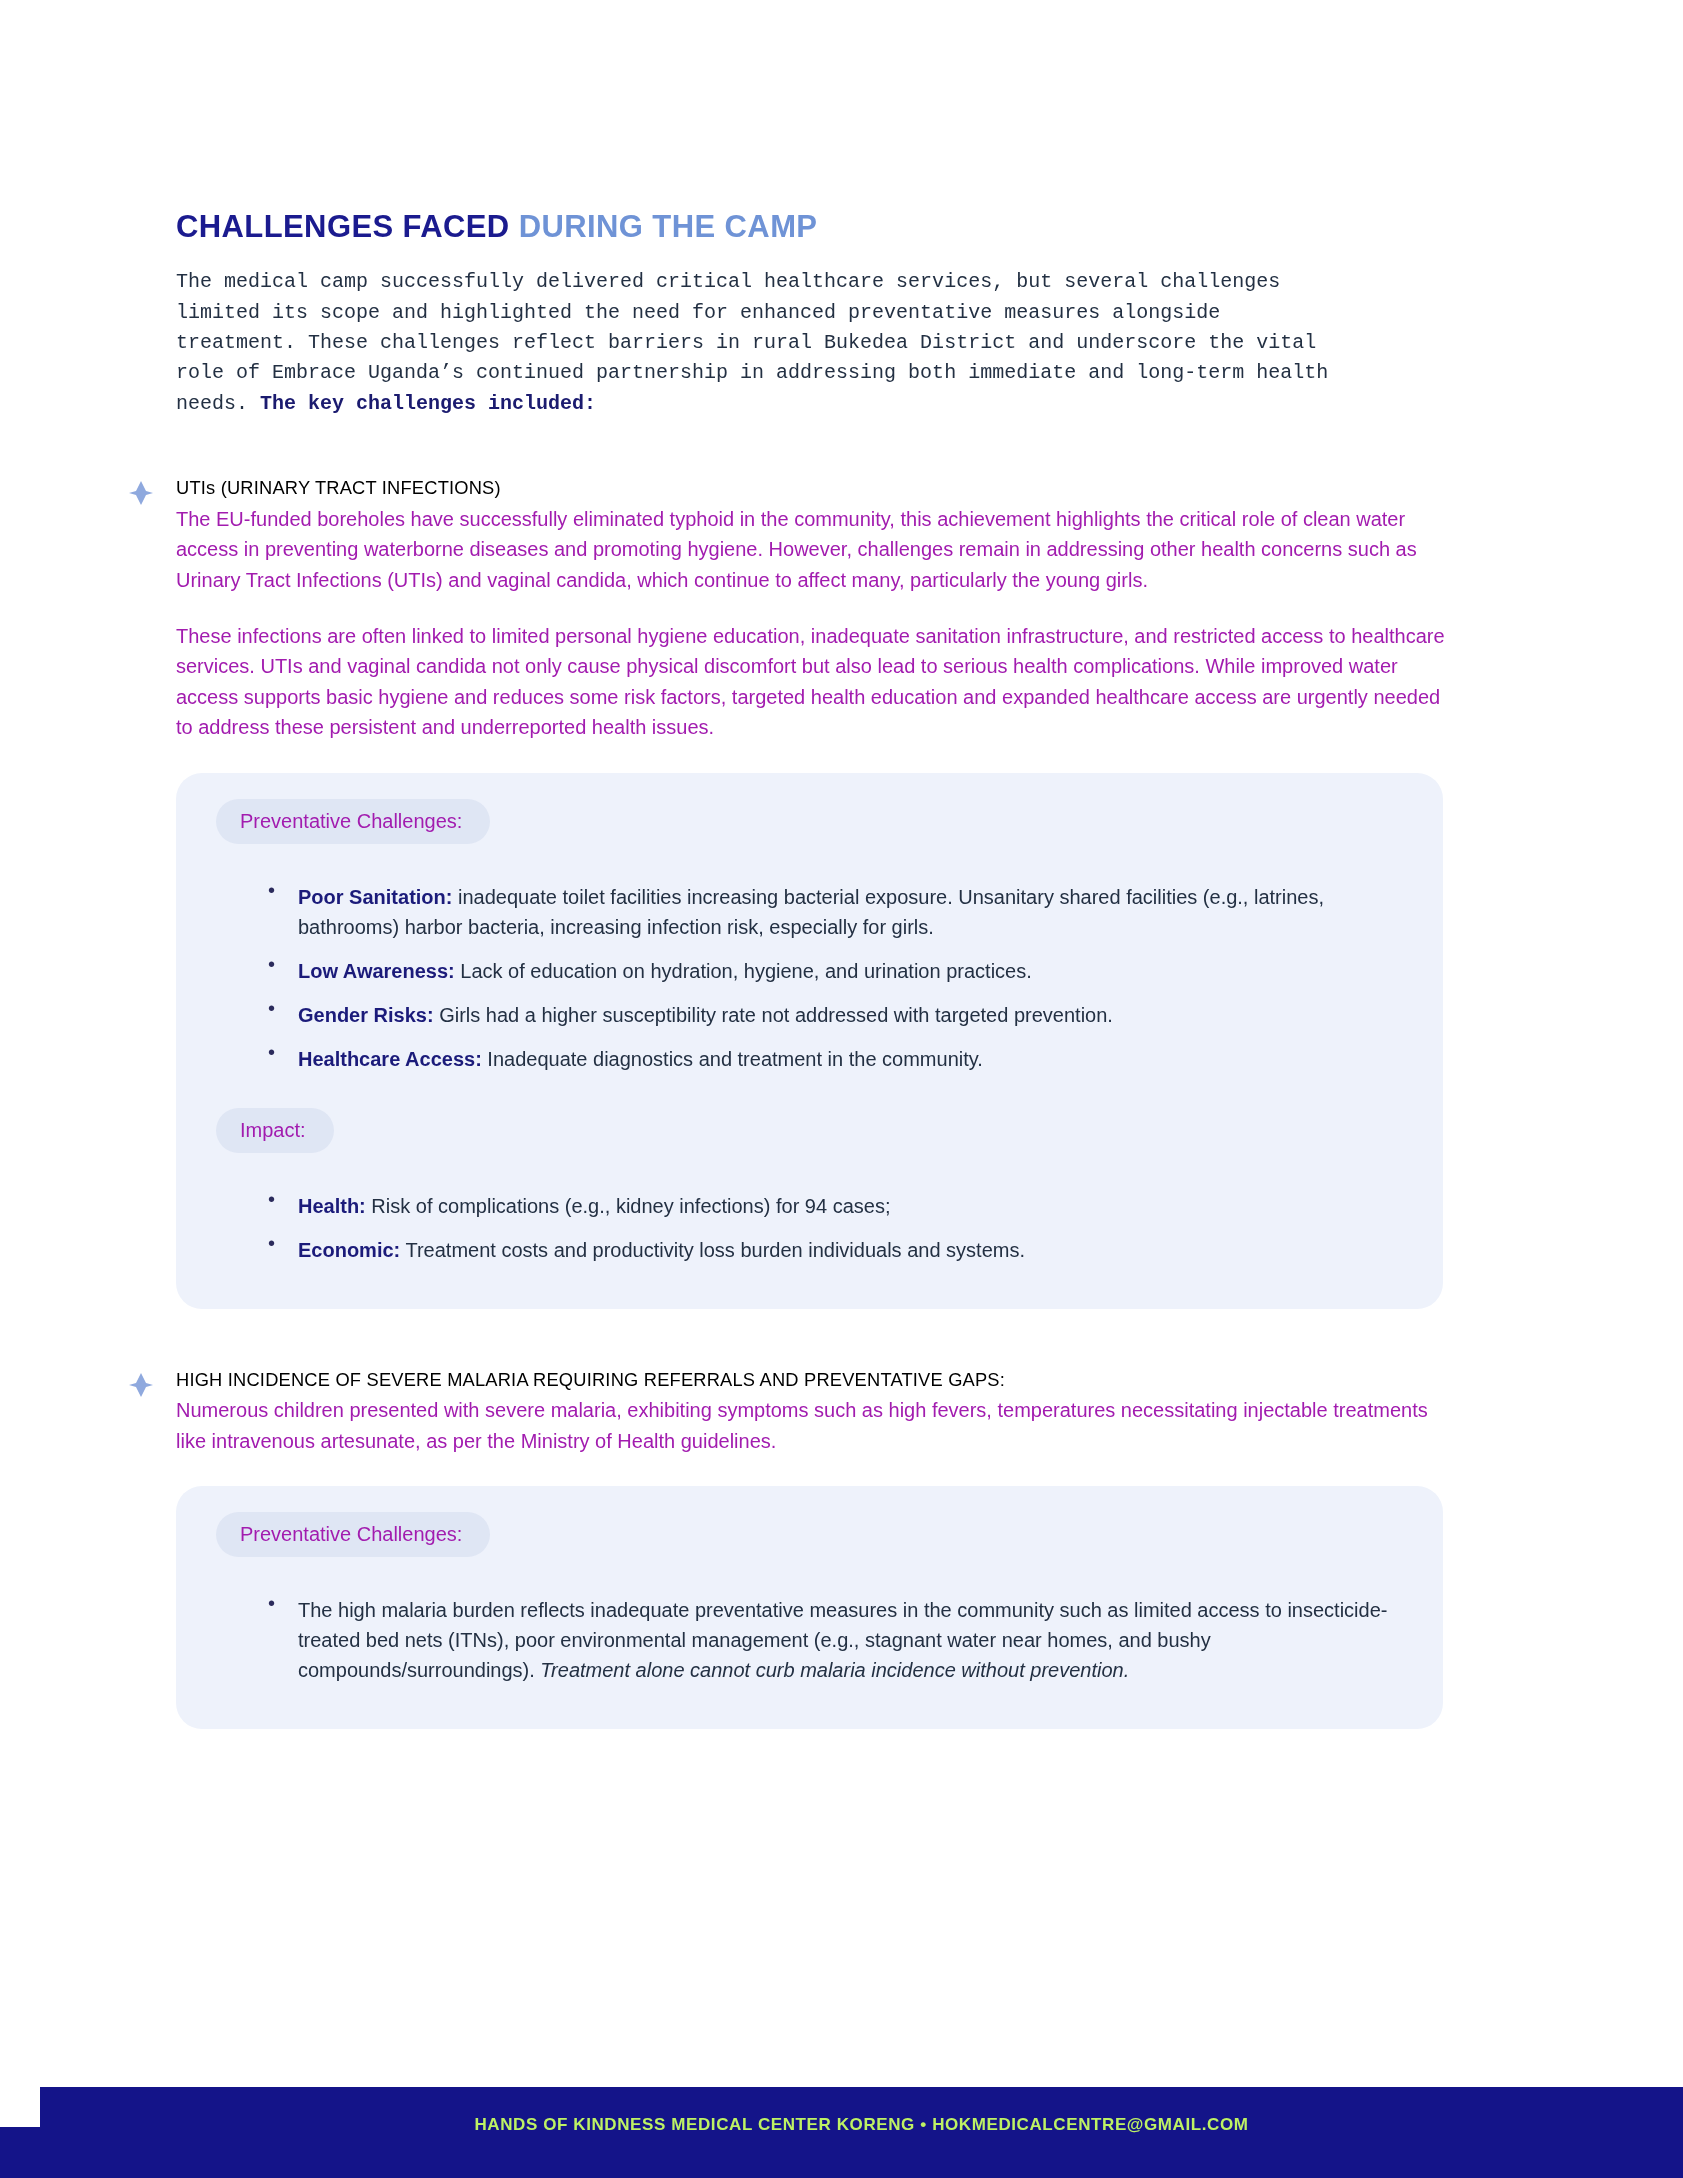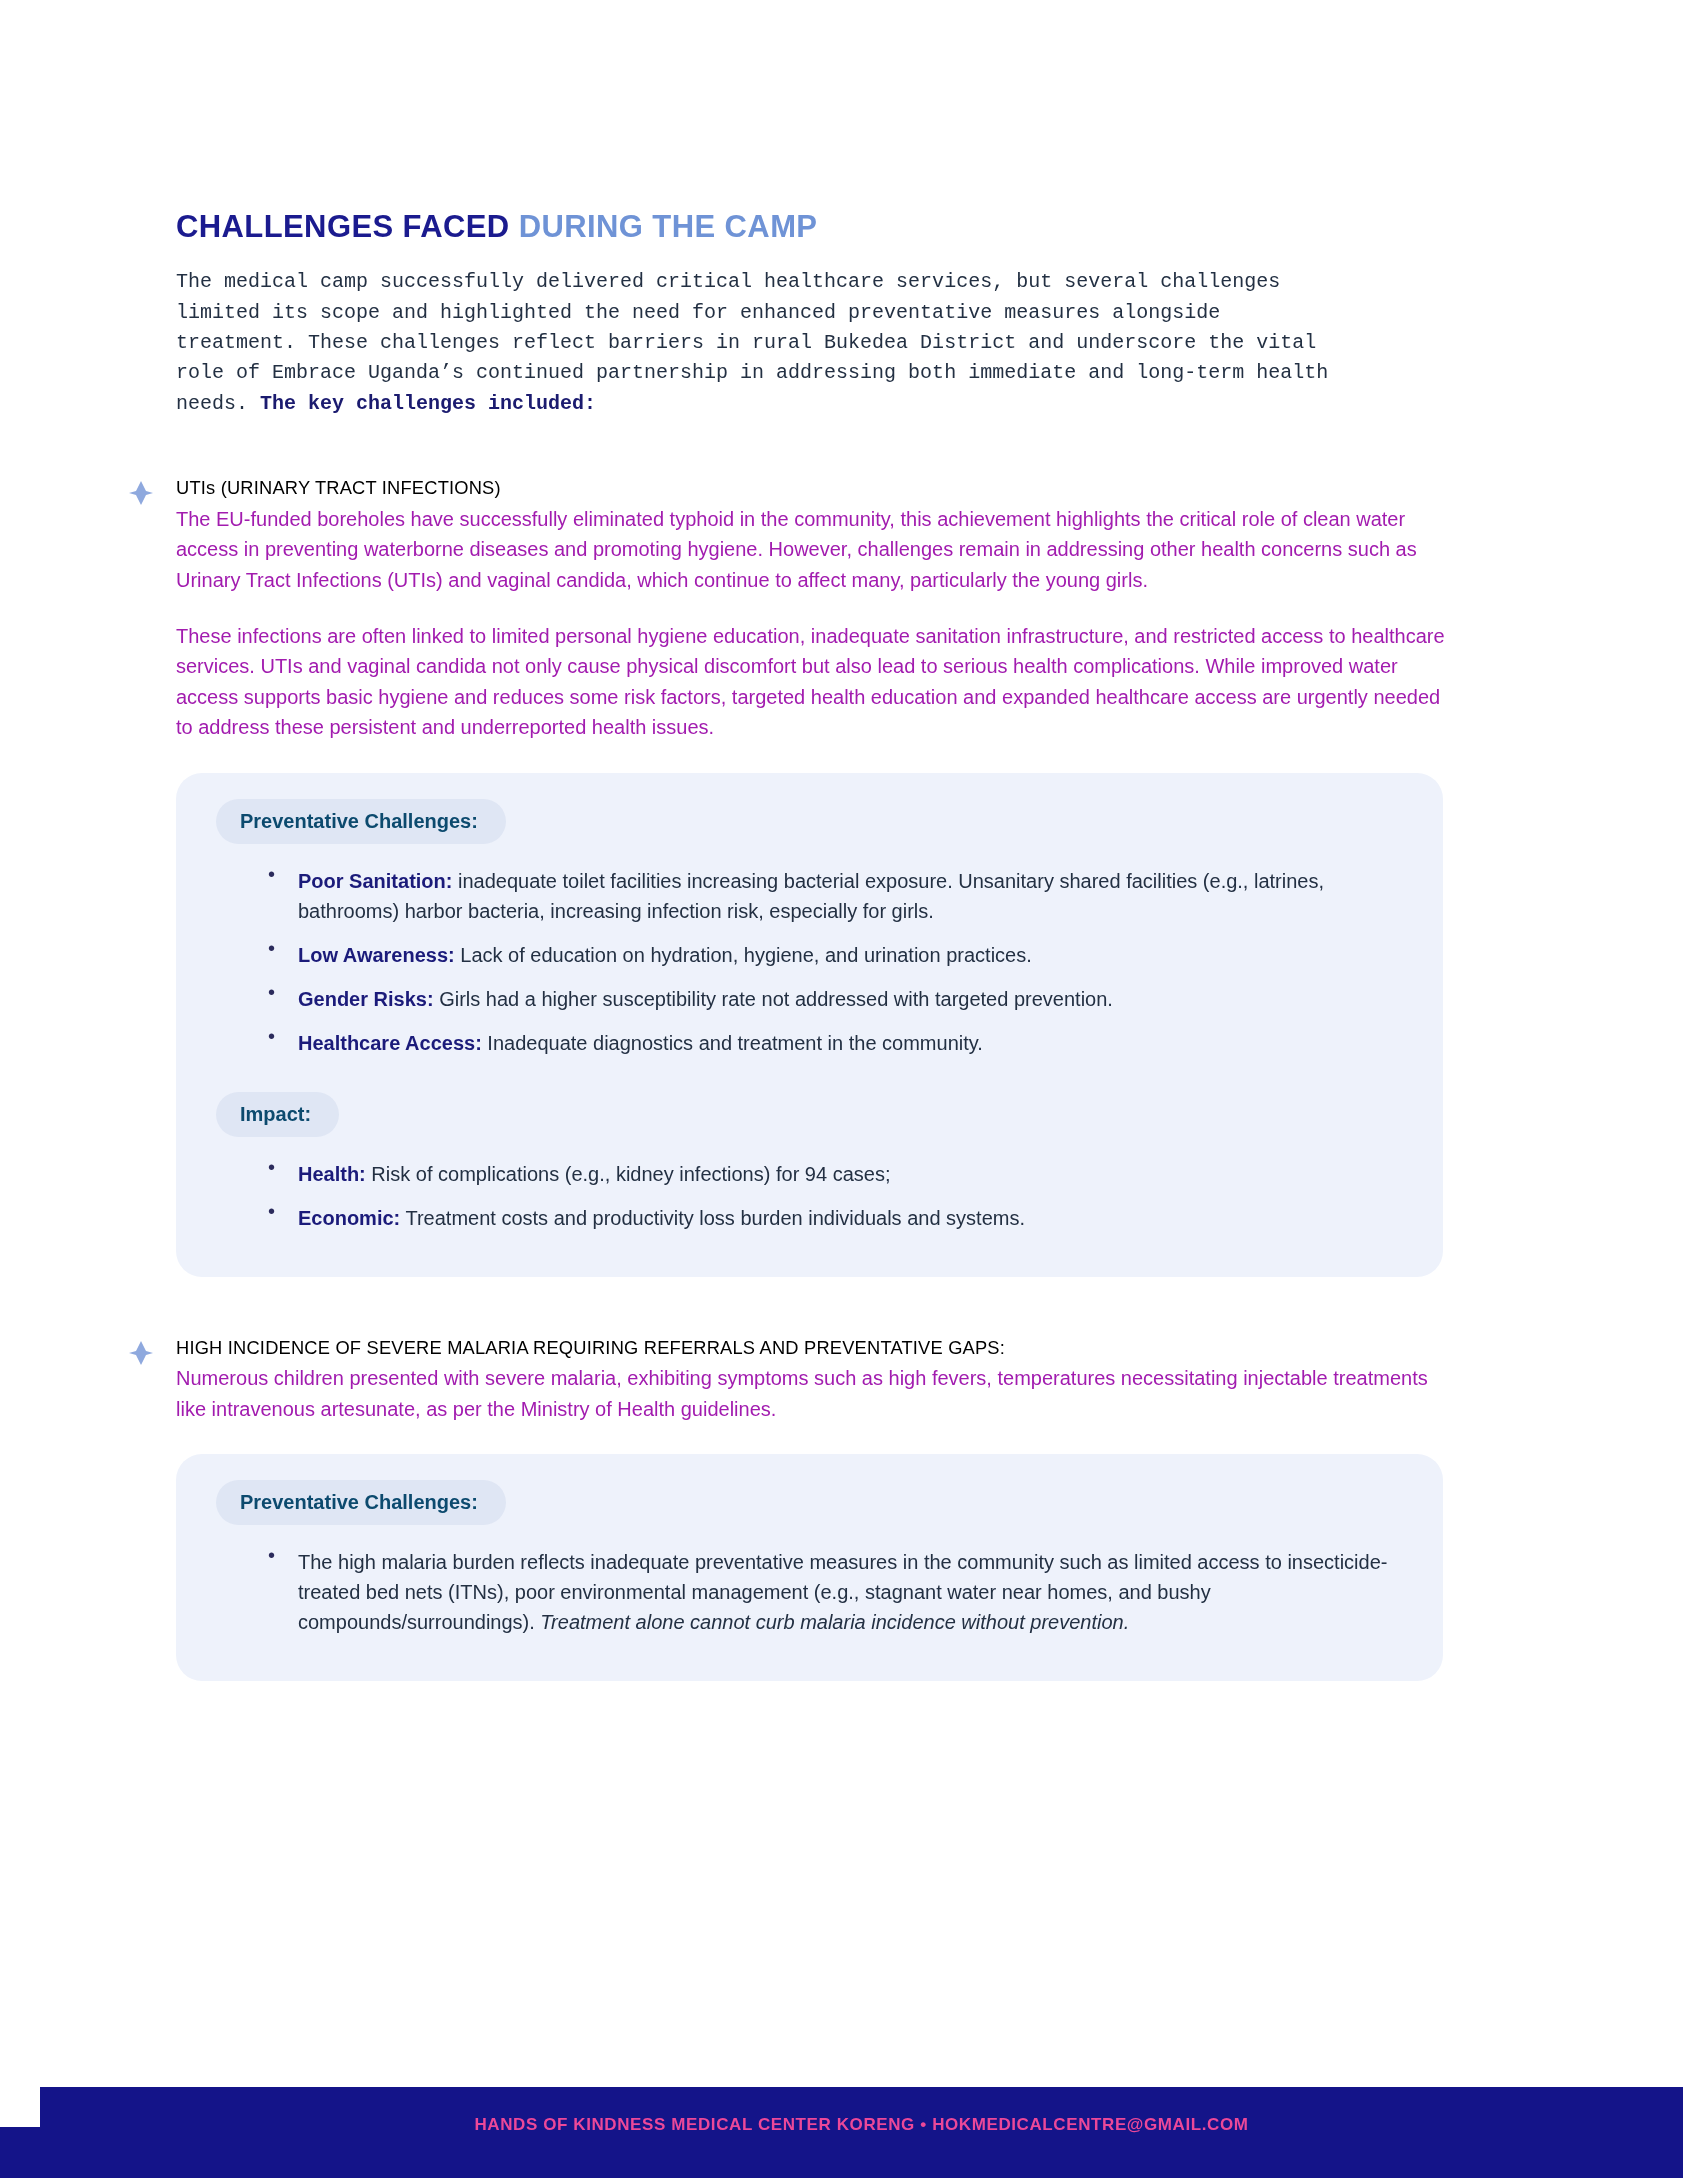--- a/index.html
+++ b/index.html
@@ -83,26 +83,26 @@
     background: #eef2fb;
     border-radius: 26px;
     padding: 26px 40px 36px 40px;
     width: 1267px;
     box-sizing: border-box;
     margin-bottom: 59px;
   }
   .panel-tag {
     display: inline-block;
     background: #dfe6f4;
-    color: #0c4a6e;
-    font-size: 20px;
-    font-weight: bold;
+    color: #a21caf;
+    font-size: 20px;
+    font-weight: normal;
     border-radius: 24px;
     padding: 11px 28px 11px 24px;
-    margin: 0 0 14px 0;
+    margin: 0 0 30px 0;
   }
   .panel-tag.second { margin-top: 26px; }
 
   ul.bullets {
     list-style: none;
     margin: 8px;
     padding: 0 0 0 44px;
   }
   ul.bullets li {
     position: relative;
@@ -135,21 +135,21 @@
     width: 1643px;
     height: 91px;
     background: #141489;
   }
   .footer-text {
     position: absolute;
     left: 0;
     top: 28px;
     width: 1643px;
     text-align: center;
-    color: #ec4899;
+    color: #bef264;
     font-size: 17px;
     font-weight: bold;
     letter-spacing: 0.6px;
   }
   .footer-left-strip {
     position: absolute;
     left: 0;
     bottom: 0;
     width: 40px;
     height: 51px;

